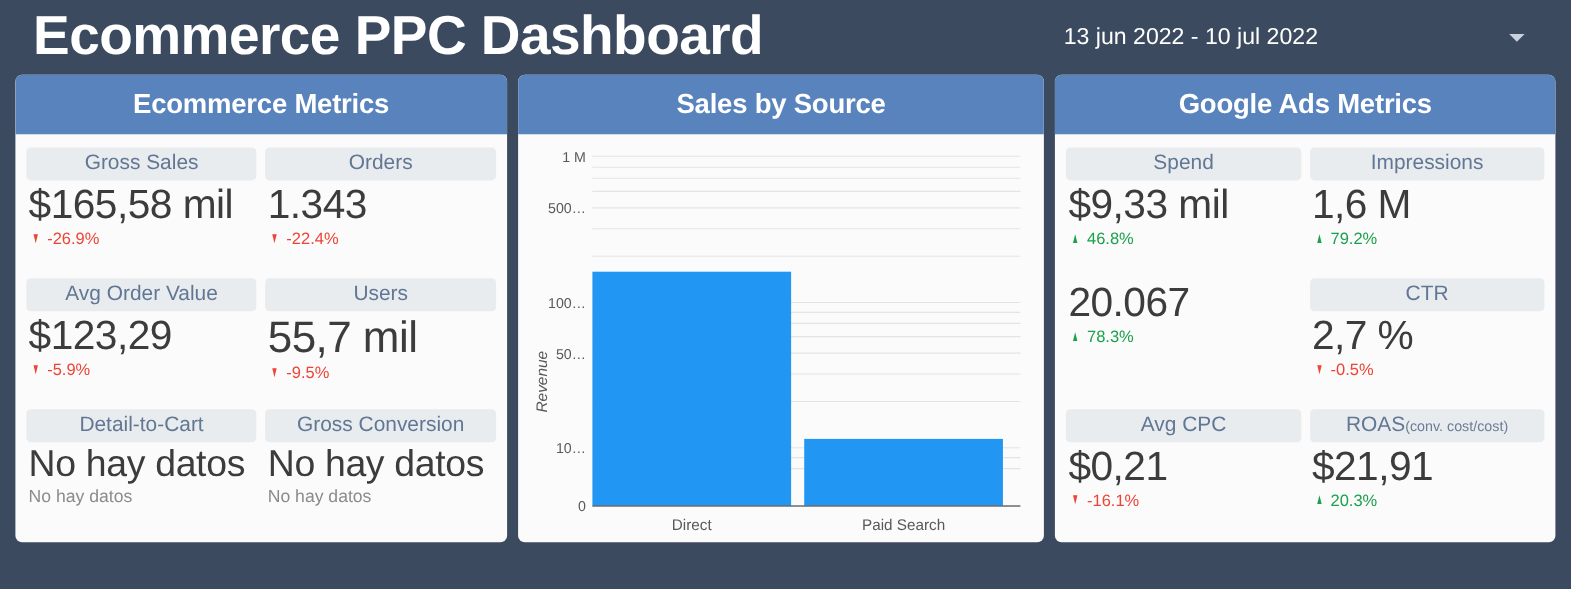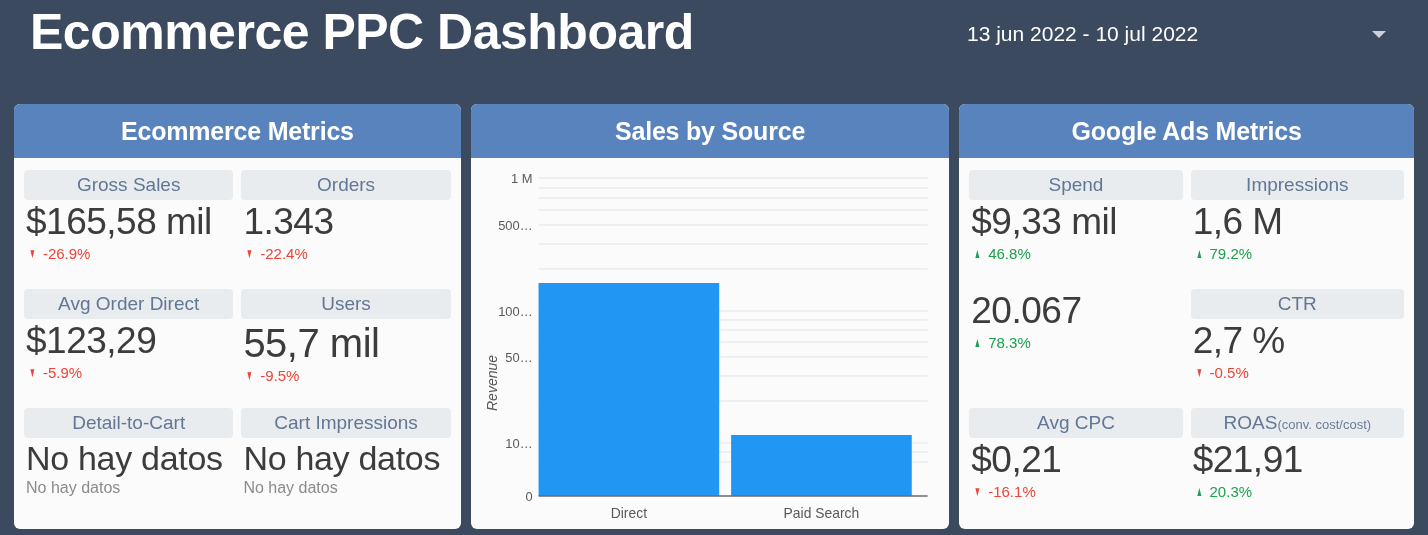--- a/index.html
+++ b/index.html
@@ -46,21 +46,20 @@
     border-top: 7px solid #c9d1dc;
     margin-right: 24px;
   }
 
   
   .panels {
     display: flex;
     gap: 10px;
     padding: 0 14px;
     height: 425px;
-    margin-top: 36px;
   }
   .panel {
     background: #fbfbfb;
     border-radius: 6px;
     display: flex;
     flex-direction: column;
     overflow: hidden;
   }
   .panel-left   { width: 450px; }
   .panel-center { width: 482px; }
@@ -200,21 +199,21 @@
       <div class="card">
         <span class="card-chip">Orders</span>
         <div class="card-value">1.343</div>
         <div class="card-delta neg">
           <span class="arr">▼</span>
           <span>-22.4%</span>
         </div>
       </div>
 
       <div class="card">
-        <span class="card-chip">Avg Order Direct</span>
+        <span class="card-chip">Avg Order Value</span>
         <div class="card-value">$123,29</div>
         <div class="card-delta neg">
           <span class="arr">▼</span>
           <span>-5.9%</span>
         </div>
       </div>
 
       <div class="card">
         <span class="card-chip">Users</span>
         <div class="card-value v-big">55,7 mil</div>
@@ -226,21 +225,21 @@
 
       <div class="card">
         <span class="card-chip">Detail-to-Cart</span>
         <div class="card-value v-nodata">No hay datos</div>
         <div class="card-delta none">
           <span>No hay datos</span>
         </div>
       </div>
 
       <div class="card">
-        <span class="card-chip">Cart Impressions</span>
+        <span class="card-chip">Gross Conversion</span>
         <div class="card-value v-nodata">No hay datos</div>
         <div class="card-delta none">
           <span>No hay datos</span>
         </div>
       </div>
 
     </div>
   </div>
 
   <div class="panel panel-center">

